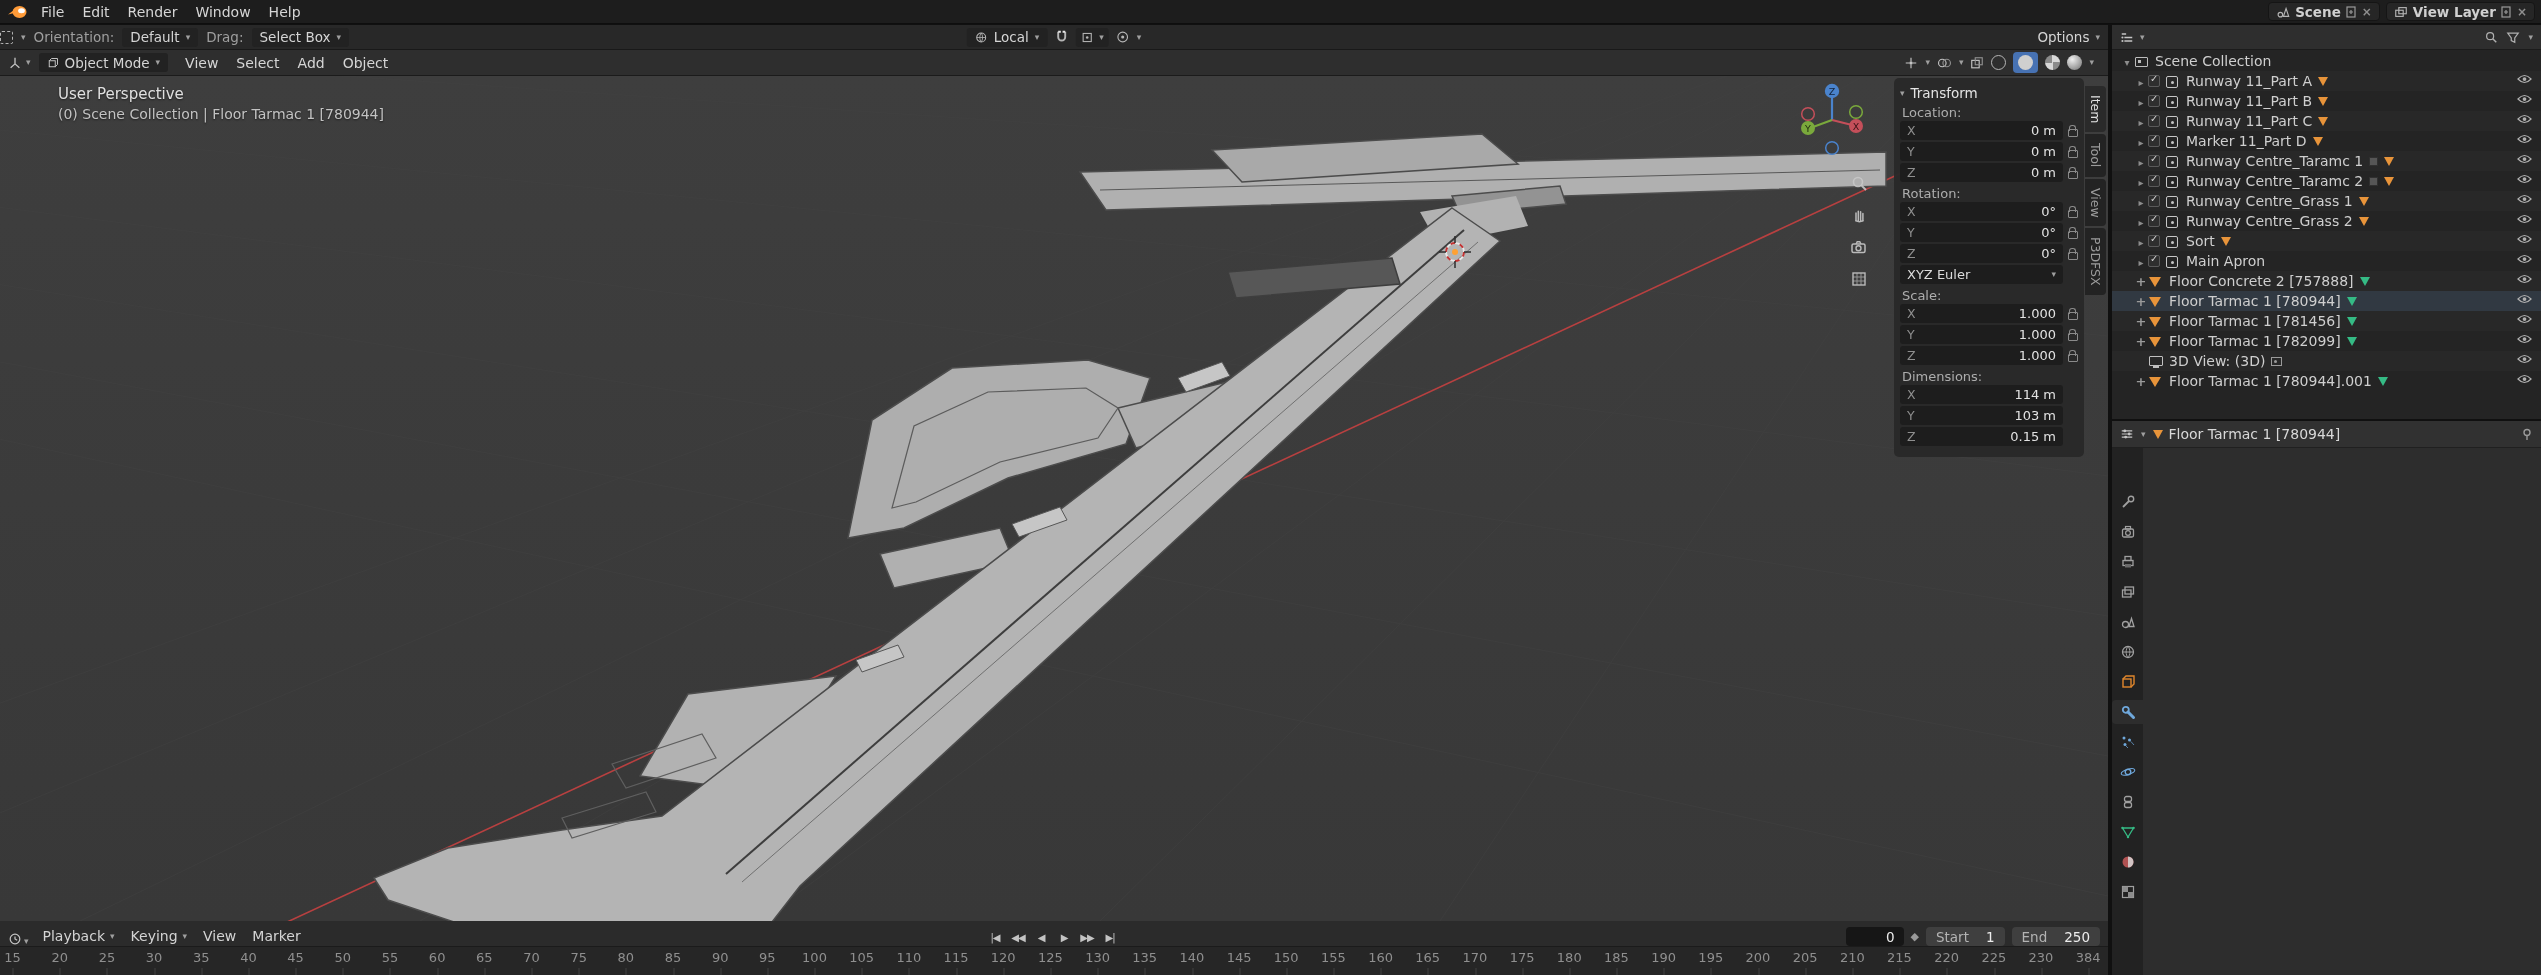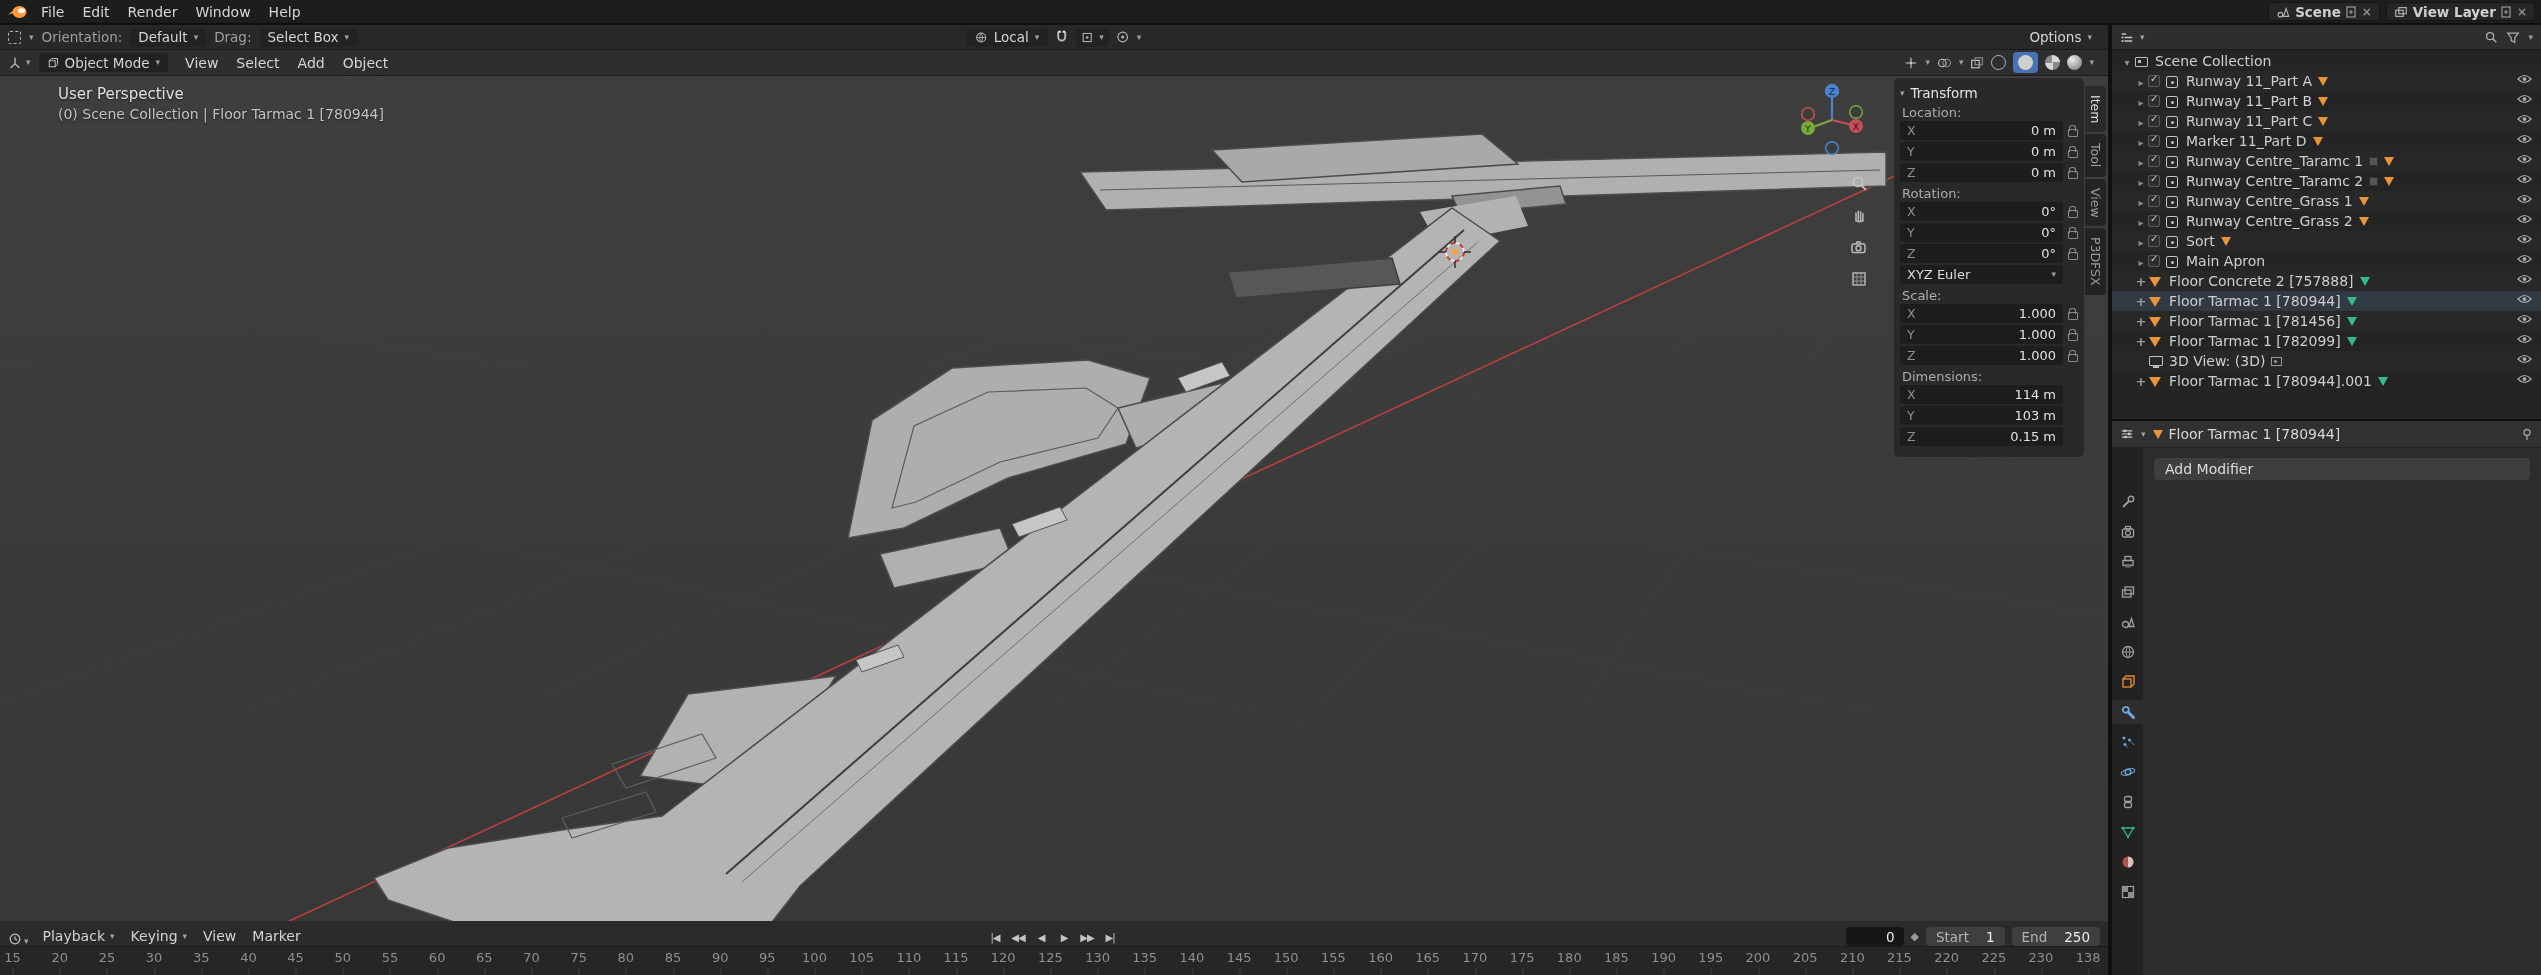--- a/index.html
+++ b/index.html
@@ -18,21 +18,21 @@
   .ws-tab{padding:3px 10px 4px;font-size:14px;color:#a9a9a9;border-radius:5px 5px 0 0;white-space:nowrap;}
   .ws-tab.ws-active{background:#3f3f3f;color:#f2f2f2;}
   .ws-tab.ws-add{color:#8f8f8f;padding:3px 7px 4px;}
   #topbar-right{margin-left:auto;display:flex;align-items:center;gap:6px;font-weight:bold;}
   .tb-chip{display:flex;align-items:center;gap:5px;background:#262626;border:1px solid #151515;border-radius:4px;
            padding:0 7px;font-size:13.5px;color:#d0d0d0;height:19px;}
   .tb-mini{color:#8f8f8f;font-size:12px;line-height:1;}
 
   
   #row2{position:absolute;left:0;top:25px;width:2108px;height:25px;background:#282828;border-bottom:1px solid #191919;
-        display:flex;align-items:center;padding:0 8px;gap:8px;}
+        display:flex;align-items:center;padding:0 0;gap:8px;}
   .dim-label{color:#9f9f9f;font-size:13.5px;white-space:nowrap;}
   .hd-chip{display:flex;align-items:center;gap:6px;background:#222;border-radius:3px;padding:0 8px;font-size:13.5px;
            color:#d5d5d5;height:19px;white-space:nowrap;}
   #row2-center{position:absolute;left:50%;transform:translateX(-50%);display:flex;align-items:center;gap:7px;}
   #row2-right{margin-left:auto;display:flex;align-items:flex-end;}
 
   
   #row3{position:absolute;left:0;top:50px;width:2108px;height:26px;background:#2e2e2e;border-bottom:1px solid #1b1b1b;
         display:flex;align-items:center;padding:0 8px;gap:4px;}
   #shade-cluster{margin-left:auto;display:flex;align-items:center;gap:7px;padding-right:6px;}
@@ -906,25 +906,20 @@
       </div>
       <div class="ptab">
         <svg width="16" height="16" viewBox="0 0 16 16">
             <rect x="2.5" y="2.5" width="11" height="11" fill="none" stroke="#a0a0a0" stroke-width="1.2"></rect>
             <rect x="2.5" y="2.5" width="5.5" height="5.5" fill="#8d8d8d"></rect>
             <rect x="8" y="8" width="5.5" height="5.5" fill="#8d8d8d"></rect>
           </svg>
       </div>
     </div>
 
-    <div id="prop-content">
-      <div class="add-modifier">
-        <span>Add Modifier</span>
-      </div>
-    </div>
   </div>
 
   <div id="timeline">
     <div id="tl-header">
       <span class="hdr-ico">
         <svg width="14" height="14" viewBox="0 0 16 16">
             <circle cx="8" cy="8" r="5.5" fill="none" stroke="#c5c5c5" stroke-width="1.4"></circle>
             <path d="M8,5 V8 L10.5,9.5" fill="none" stroke="#c5c5c5" stroke-width="1.4"></path>
           </svg>
       </span>
@@ -1011,19 +1006,19 @@
           <span class="ruler-num">185</span>
           <span class="ruler-num">190</span>
           <span class="ruler-num">195</span>
           <span class="ruler-num">200</span>
           <span class="ruler-num">205</span>
           <span class="ruler-num">210</span>
           <span class="ruler-num">215</span>
           <span class="ruler-num">220</span>
           <span class="ruler-num">225</span>
           <span class="ruler-num">230</span>
-          <span class="ruler-num">138</span>
+          <span class="ruler-num">384</span>
         </div>
       <div id="ruler-ticks"></div>
     </div>
   </div>
 
 </div>
 
 </body></html>

